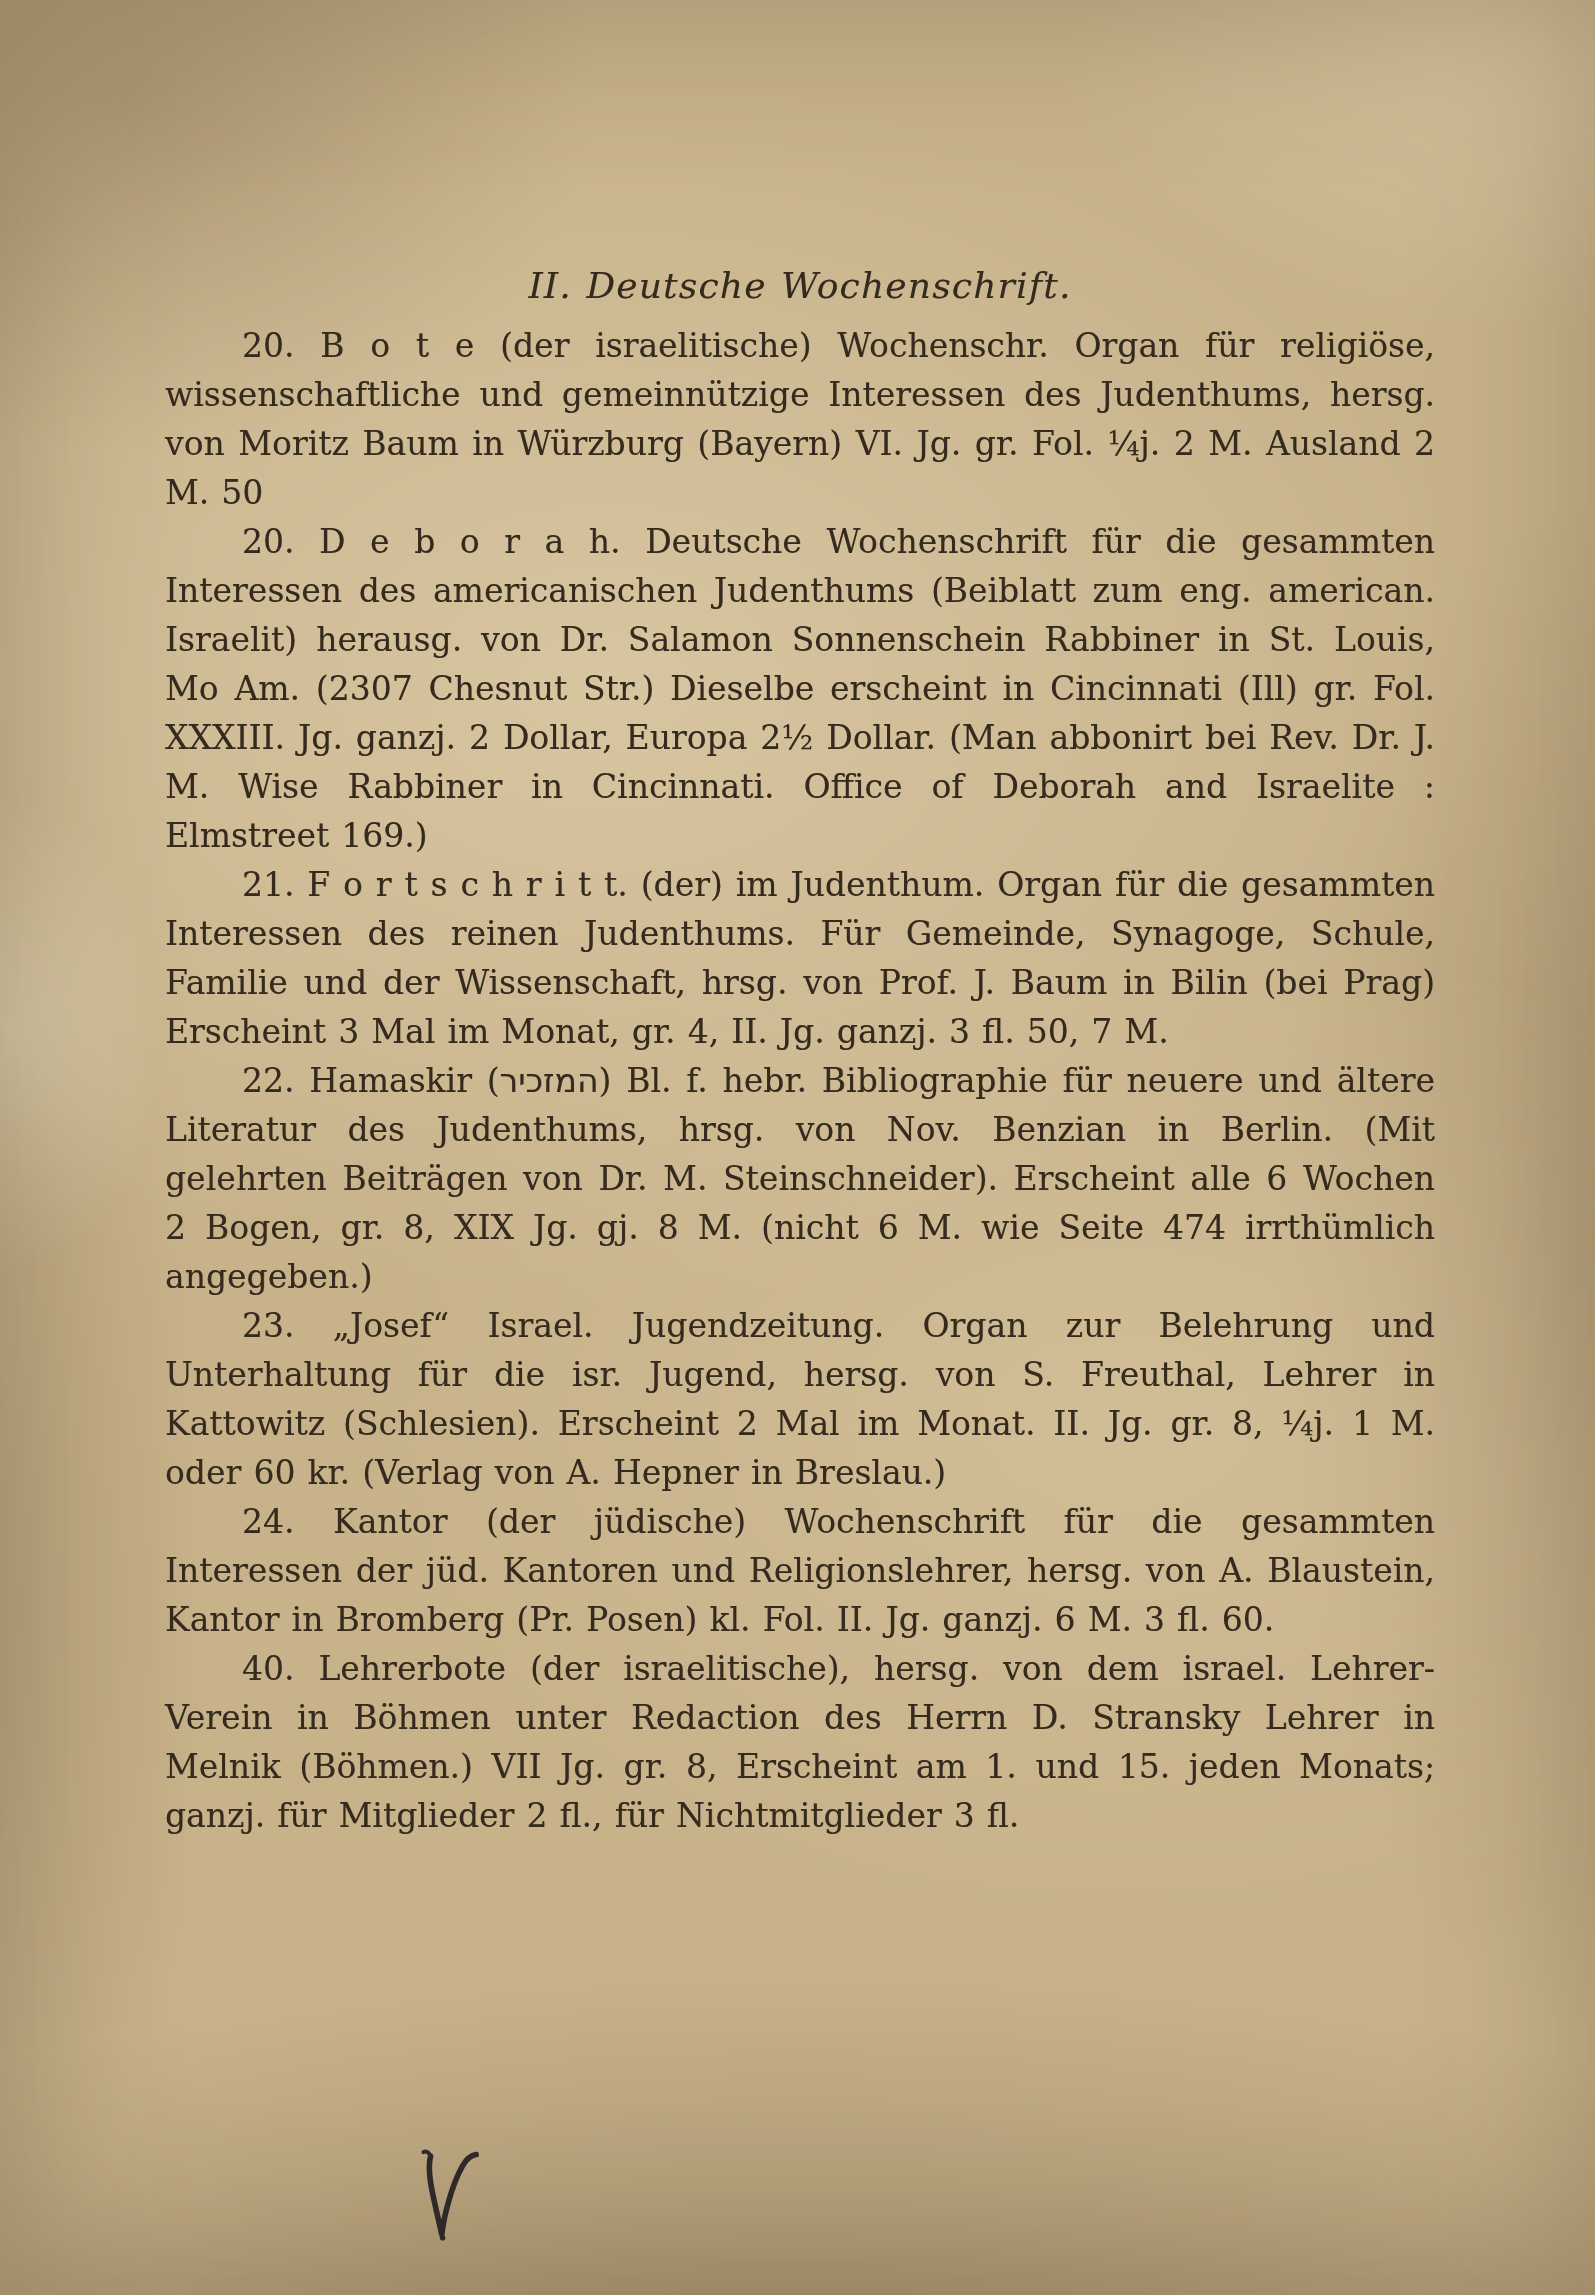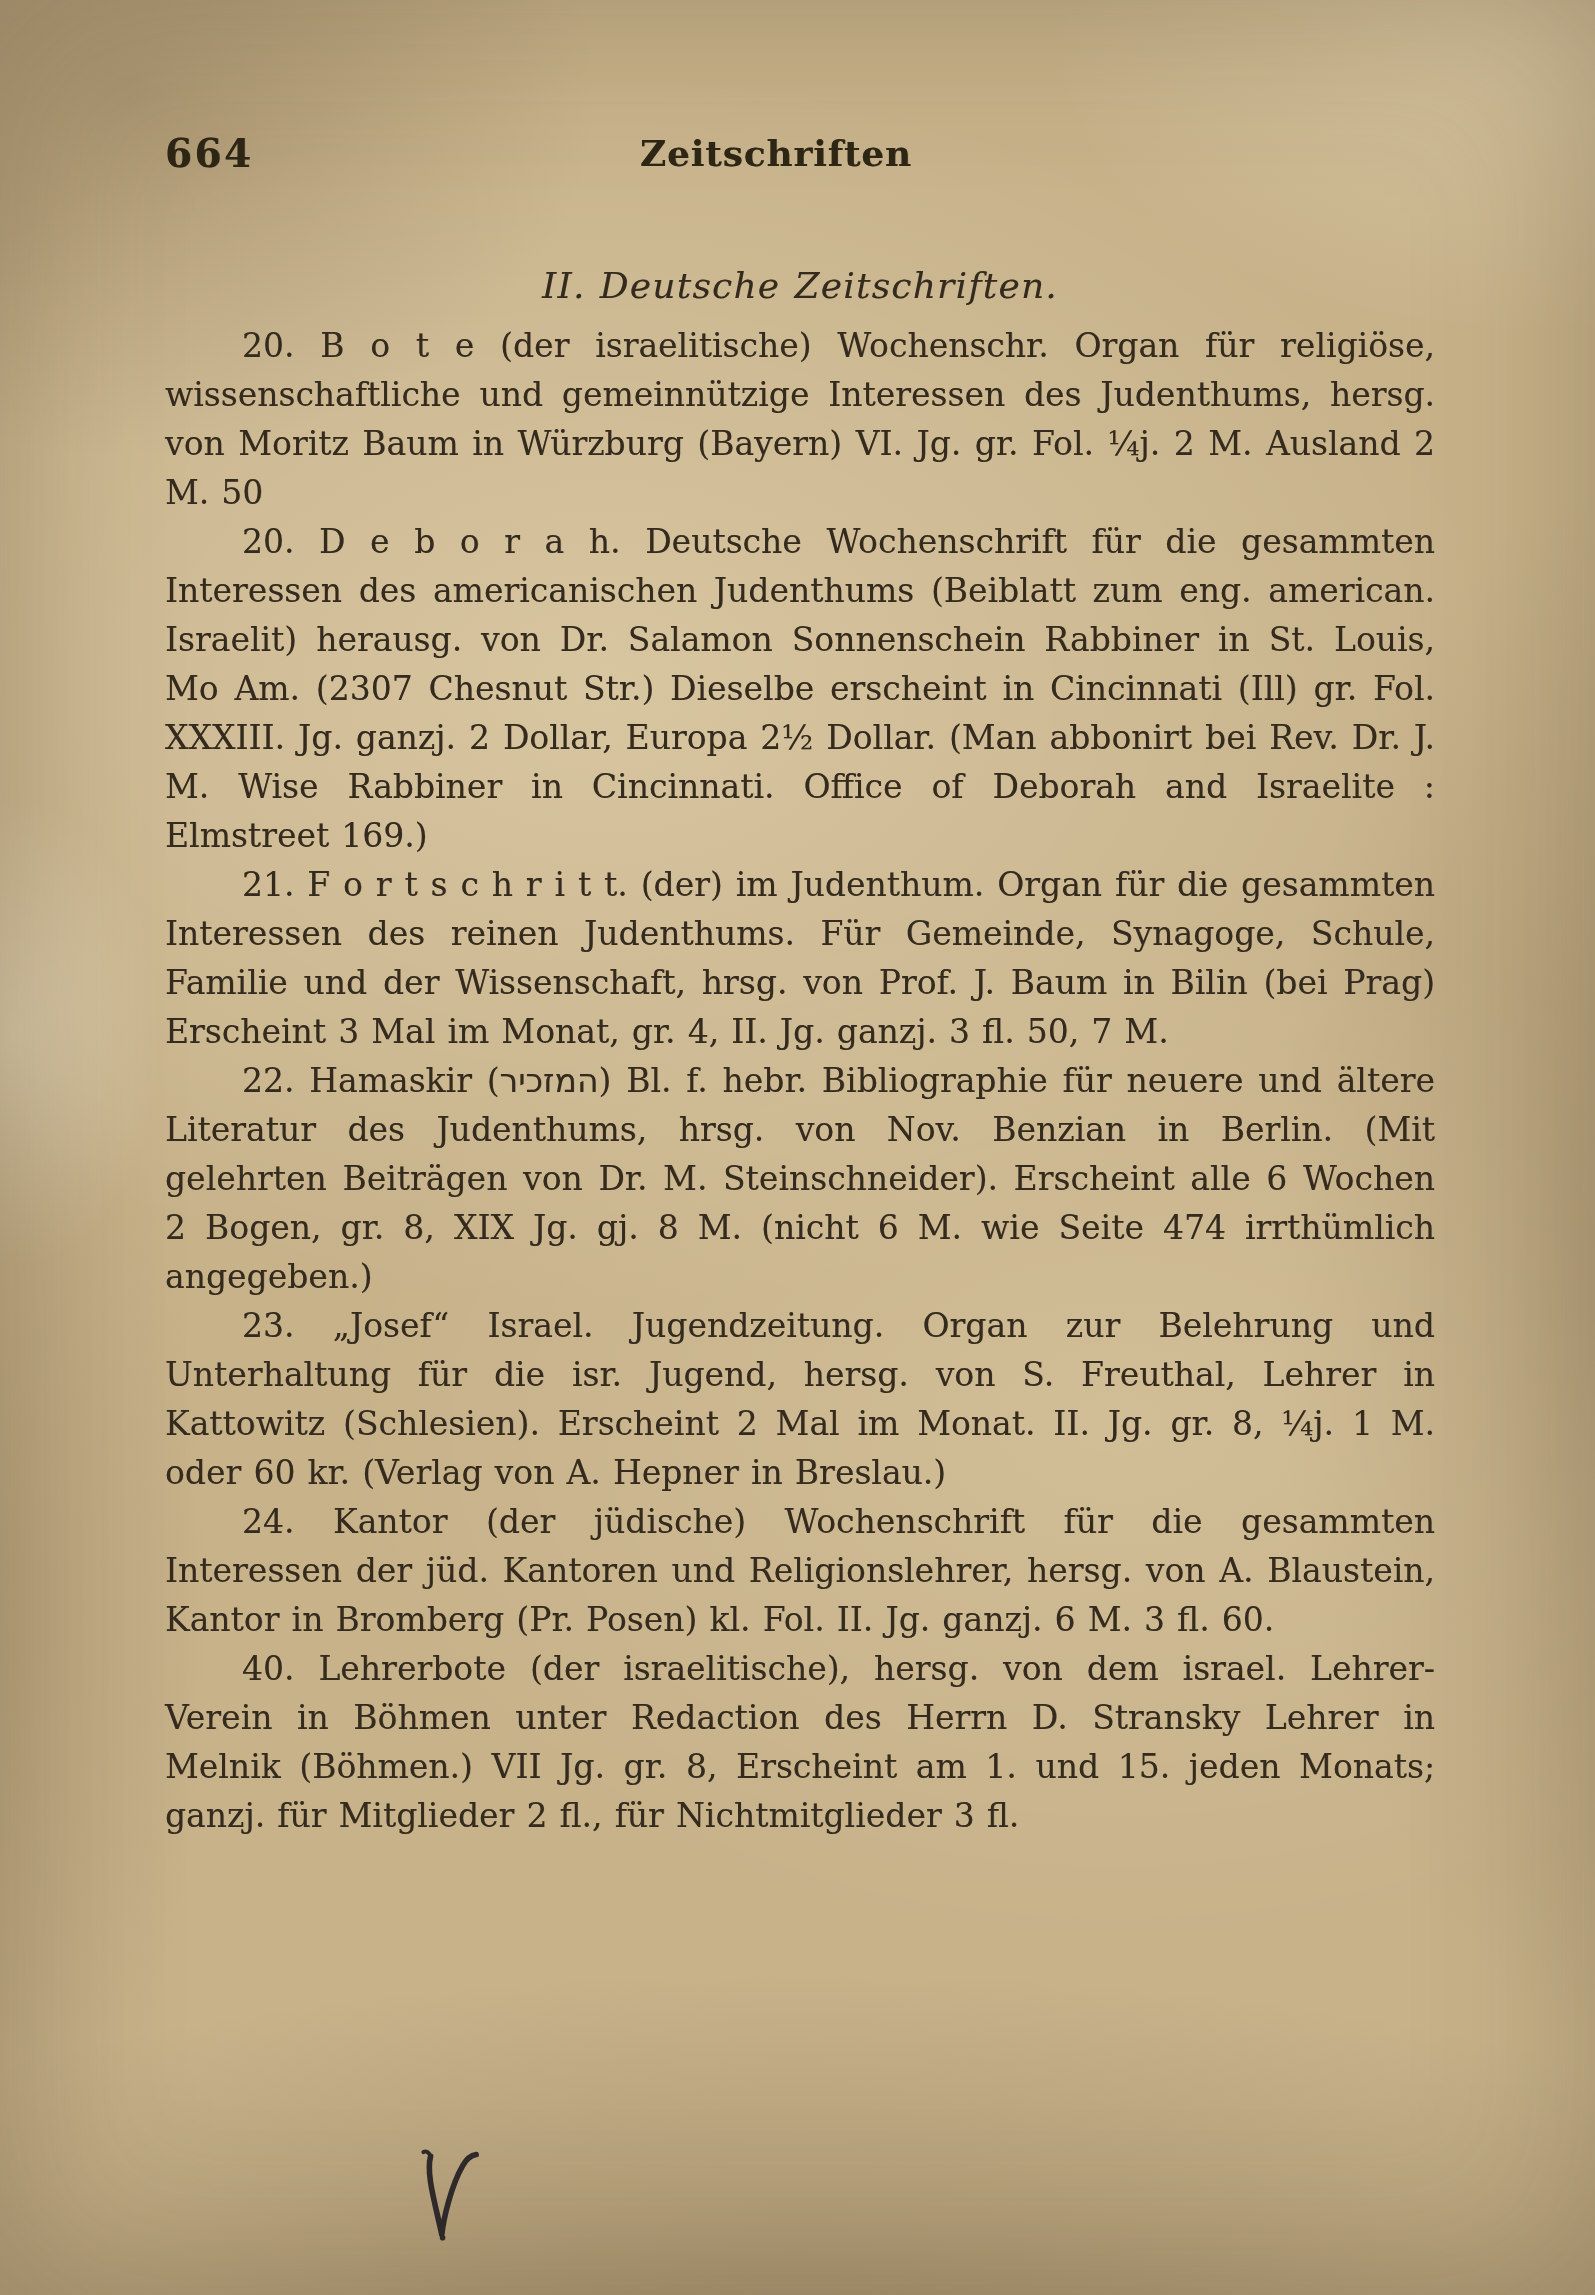--- a/index.html
+++ b/index.html
@@ -88,27 +88,23 @@
     width: 80px;
     height: 104px;
     opacity: 0.9;
   }
 </style>
 </head>
 <body>
 
 <div class="page">
 
-  <header class="page-header">
-    <span class="page-number">664</span>
-    <span class="running-title">Zeitschriften</span>
-  </header>
 
   <main class="text-block">
-    <h2 class="section-heading">II. Deutsche Zeitschriften.</h2>
+    <h2 class="section-heading">II. Deutsche Wochenschrift.</h2>
     <p class="para">20. B o t e (der israelitische) Wochenschr. Organ für religiöse, wissenschaftliche und gemeinnützige Interessen des Judenthums, hersg. von Moritz Baum in Würzburg (Bayern) VI. Jg. gr. Fol. ¼j. 2 M. Ausland 2 M. 50</p>
     <p class="para">20. D e b o r a h. Deutsche Wochenschrift für die gesammten Interessen des americanischen Judenthums (Beiblatt zum eng. american. Israelit) herausg. von Dr. Salamon Sonnenschein Rabbiner in St. Louis, Mo Am. (2307 Chesnut Str.) Dieselbe erscheint in Cincinnati (Ill) gr. Fol. XXXIII. Jg. ganzj. 2 Dollar, Europa 2½ Dollar. (Man abbonirt bei Rev. Dr. J. M. Wise Rabbiner in Cincinnati. Office of Deborah and Israelite : Elmstreet 169.)</p>
     <p class="para">21. F o r t s c h r i t t. (der) im Judenthum. Organ für die gesammten Interessen des reinen Judenthums. Für Gemeinde, Synagoge, Schule, Familie und der Wissenschaft, hrsg. von Prof. J. Baum in Bilin (bei Prag) Erscheint 3 Mal im Monat, gr. 4, II. Jg. ganzj. 3 fl. 50, 7 M.</p>
     <p class="para">22. Hamaskir (המזכיר) Bl. f. hebr. Bibliographie für neuere und ältere Literatur des Judenthums, hrsg. von Nov. Benzian in Berlin. (Mit gelehrten Beiträgen von Dr. M. Steinschneider). Erscheint alle 6 Wochen 2 Bogen, gr. 8, XIX Jg. gj. 8 M. (nicht 6 M. wie Seite 474 irrthümlich angegeben.)</p>
     <p class="para">23. „Josef“ Israel. Jugendzeitung. Organ zur Belehrung und Unterhaltung für die isr. Jugend, hersg. von S. Freuthal, Lehrer in Kattowitz (Schlesien). Erscheint 2 Mal im Monat. II. Jg. gr. 8, ¼j. 1 M. oder 60 kr. (Verlag von A. Hepner in Breslau.)</p>
     <p class="para">24. Kantor (der jüdische) Wochenschrift für die gesammten Interessen der jüd. Kantoren und Religionslehrer, hersg. von A. Blaustein, Kantor in Bromberg (Pr. Posen) kl. Fol. II. Jg. ganzj. 6 M. 3 fl. 60.</p>
     <p class="para">40. Lehrerbote (der israelitische), hersg. von dem israel. Lehrer-Verein in Böhmen unter Redaction des Herrn D. Stransky Lehrer in Melnik (Böhmen.) VII Jg. gr. 8, Erscheint am 1. und 15. jeden Monats; ganzj. für Mitglieder 2 fl., für Nichtmitglieder 3 fl.</p>
   </main>
 
   <svg class="ink-mark" viewBox="0 0 100 130" xmlns="http://www.w3.org/2000/svg">

